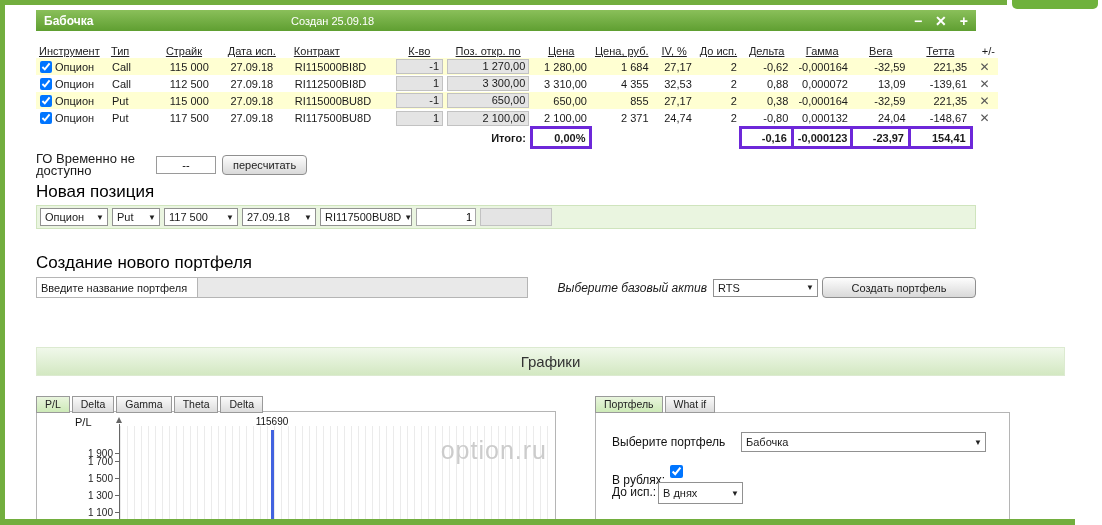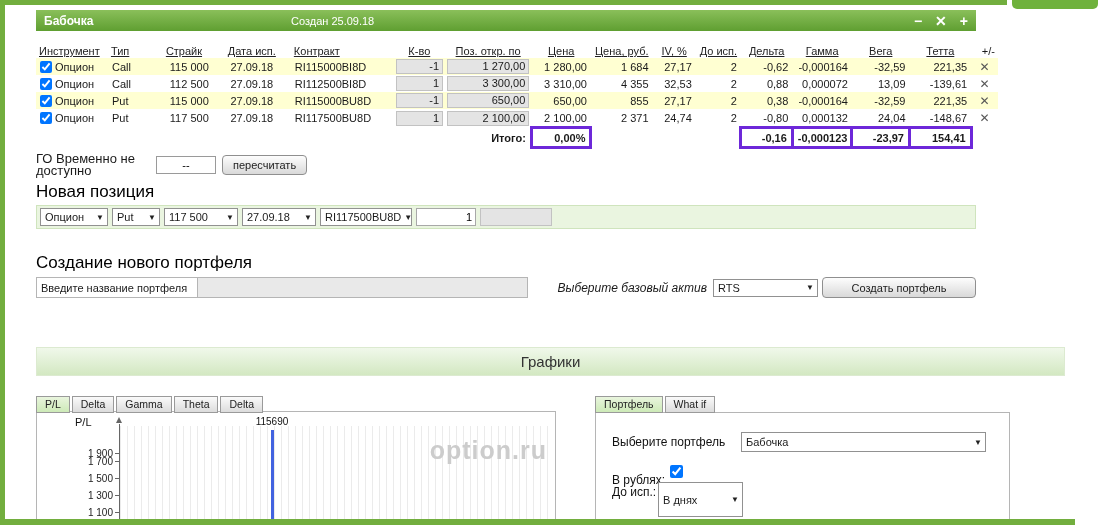--- a/index.html
+++ b/index.html
@@ -94,29 +94,29 @@
         background:repeating-linear-gradient(to right,#ebebeb 0 1px,transparent 1px 7px);}
   #yaxis{position:absolute;left:82px;top:12px;bottom:-40px;width:1px;background:#666;}
   #yarrow{position:absolute;left:79px;top:5px;width:0;height:0;
           border-left:3.5px solid transparent;border-right:3.5px solid transparent;border-bottom:6px solid #666;}
   #pl-label{position:absolute;left:38px;top:4px;font-size:11px;color:#111;}
   .tick{position:absolute;left:16px;width:60px;text-align:right;font-size:10px;color:#222;}
   .tick::after{content:"";position:absolute;right:-7px;top:5px;width:5px;height:1px;background:#666;}
   .t0{top:36px;} .t1{top:44px;} .t2{top:61px;} .t3{top:78px;} .t4{top:95px;} .t5{top:112px;}
   #marker-line{position:absolute;left:234px;top:18px;bottom:-40px;width:3px;background:#4263e0;}
   #marker-label{position:absolute;left:205px;top:4px;width:60px;text-align:center;font-size:10px;color:#111;}
-  #watermark{position:absolute;right:8px;top:24px;font-size:25px;font-weight:bold;color:#cccccc;
+  #watermark{position:absolute;right:8px;top:24px;font-size:25px;font-weight:normal;color:#cccccc;
              letter-spacing:1px;}
 
   
   #rightpanel{position:absolute;left:595px;top:412px;width:415px;height:150px;border:1px solid #b5b5b5;
               background:#fff;box-sizing:border-box;}
   .prow-label{position:absolute;font-size:12px;color:#111;}
   #pp-select{position:absolute;left:145px;top:19px;height:20px;}
-  #days-select{position:absolute;left:62px;top:69px;height:35px;}
+  #days-select{position:absolute;left:62px;top:69px;height:22px;}
   #rub-check{position:absolute;left:74px;top:52px;width:13px;height:13px;margin:0;}
 </style>
 </head>
 <body>
 
 <div id="screen">
 
   <div id="edge-top" class="edge"></div>
   <div id="edge-left" class="edge"></div>
   <div id="edge-bottom" class="edge"></div>

